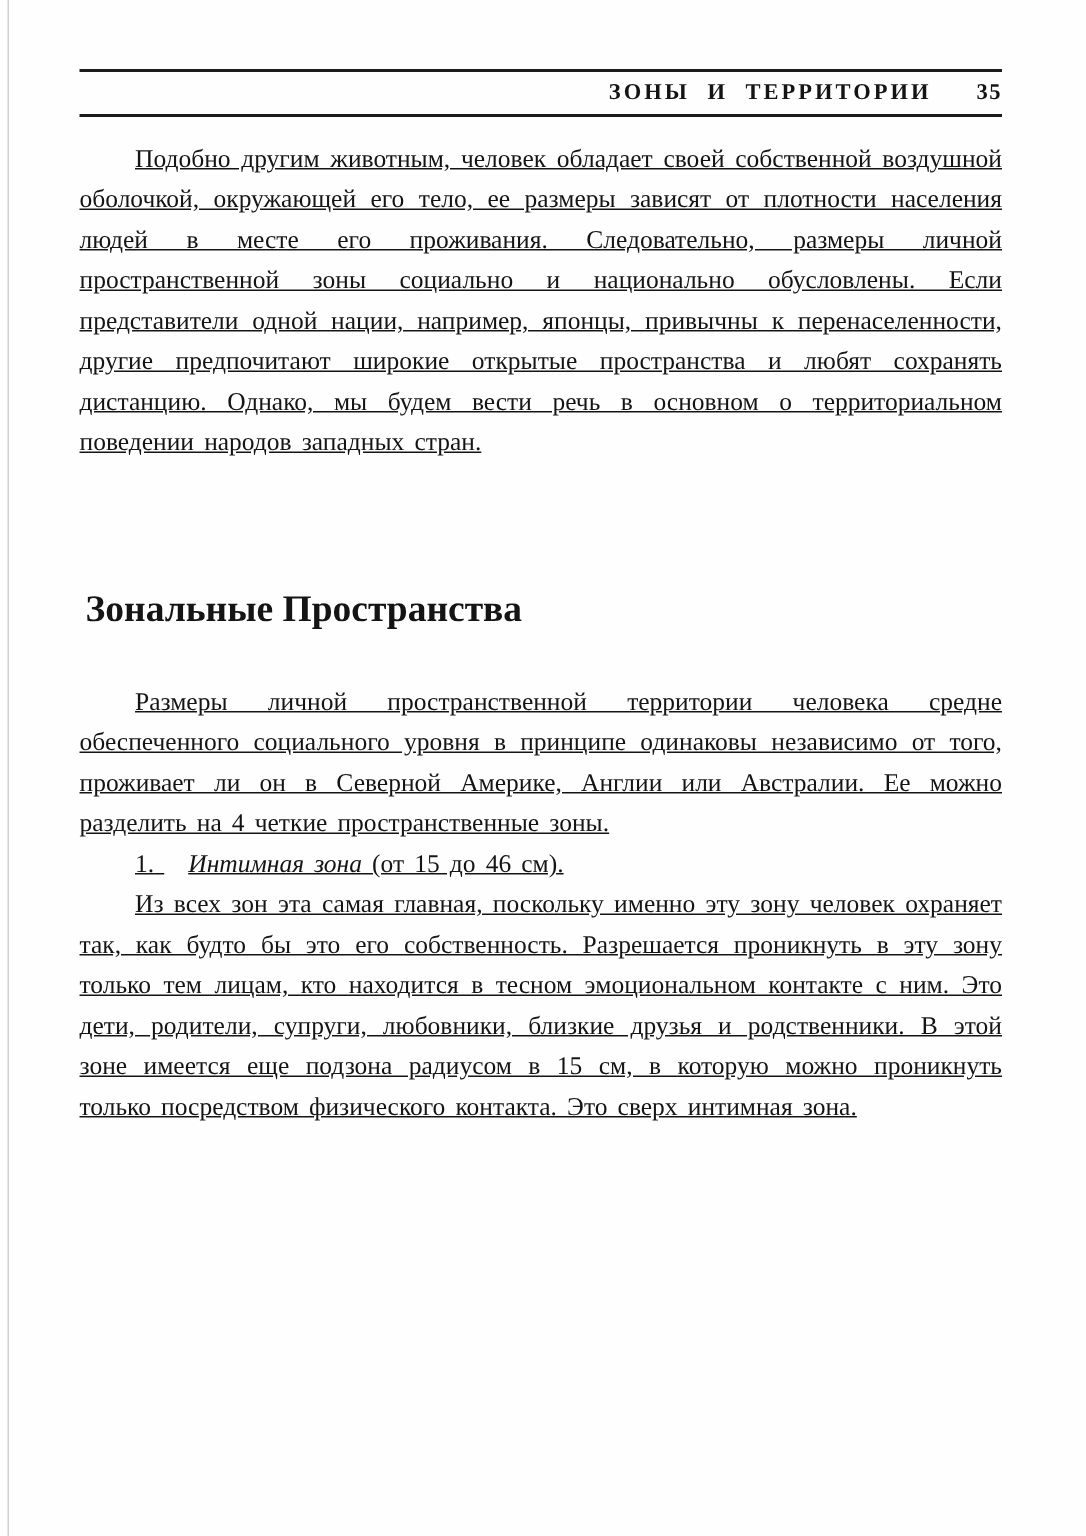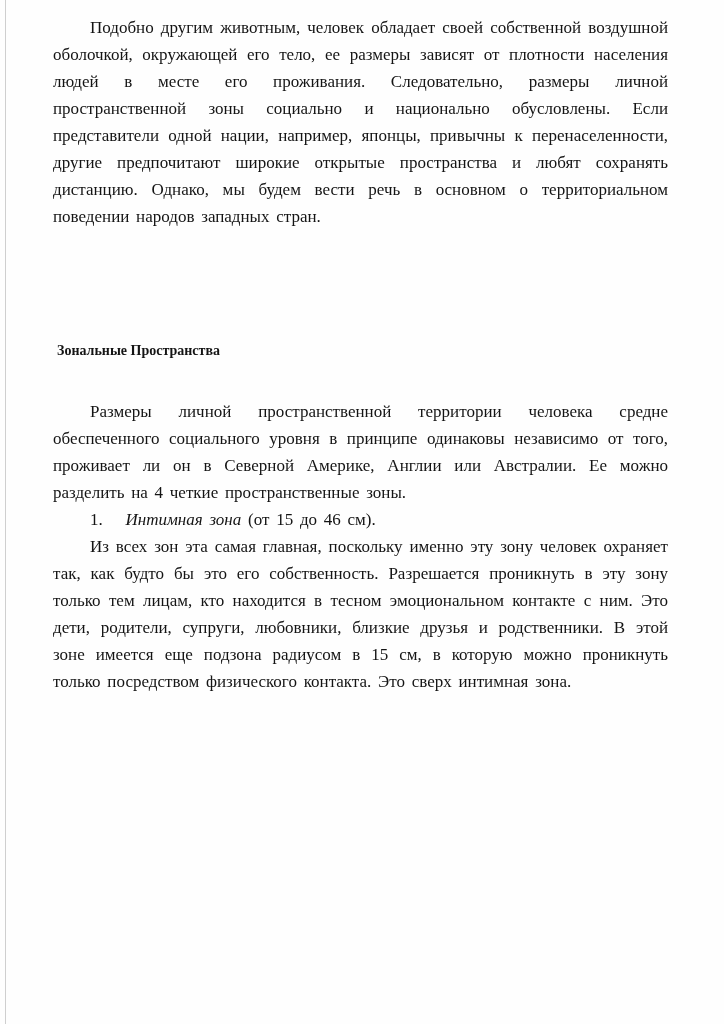--- a/index.html
+++ b/index.html
@@ -45,47 +45,52 @@
     margin-left: 30px;
     letter-spacing: 1px;
   }
   .body-text p {
     margin: 0;
     font-size: 17px;
     line-height: 27px;
     text-align: justify;
     text-indent: 37px;
     word-spacing: 2.5px;
+    text-decoration: underline;
   }
   .body-text p.first {
     margin-top: 14px;
   }
   .section-heading {
-    margin: 108px 0 0 4px;
-    font-size: 14px;
+    margin: 86px 0 0 4px;
+    font-size: 25px;
     font-weight: bold;
     line-height: 26px;
   }
   .lead {
     margin-top: 34px !important;
   }
   .zone-line {
     text-align: left !important;
   }
   .zone-name {
     font-style: italic;
     margin-left: 16px;
   }
 </style>
 </head>
 <body>
 
 <div class="page">
   <div class="scan-edge"></div>
 
+  <div class="running-header">
+    <span class="title">ЗОНЫ И ТЕРРИТОРИИ</span>
+    <span class="pagenum">35</span>
+  </div>
 
   <div class="body-text">
     <p class="first">Подобно другим животным, человек обладает своей собственной воздушной оболочкой, окружающей его тело, ее размеры зависят от плотности населения людей в месте его проживания. Следовательно, размеры личной пространственной зоны социально и национально обусловлены. Если представители одной нации, например, японцы, привычны к перенаселенности, другие предпочитают широкие открытые пространства и любят сохранять дистанцию. Однако, мы будем вести речь в основном о территориальном поведении народов западных стран.</p>
 
     <h2 class="section-heading">Зональные Пространства</h2>
 
     <p class="lead">Размеры личной пространственной территории человека средне обеспеченного социального уровня в принципе одинаковы независимо от того, проживает ли он в Северной Америке, Англии или Австралии. Ее можно разделить на 4 четкие пространственные зоны.</p>
 
     <p class="zone-line"><span>1.</span> <span class="zone-name">Интимная зона</span> <span>(от 15 до 46 см).</span></p>
     <p>Из всех зон эта самая главная, поскольку именно эту зону человек охраняет так, как будто бы это его собственность. Разрешается проникнуть в эту зону только тем лицам, кто находится в тесном эмоциональном контакте с ним. Это дети, родители, супруги, любовники, близкие друзья и родственники. В этой зоне имеется еще подзона радиусом в 15 см, в которую можно проникнуть только посредством физического контакта. Это сверх интимная зона.</p>

